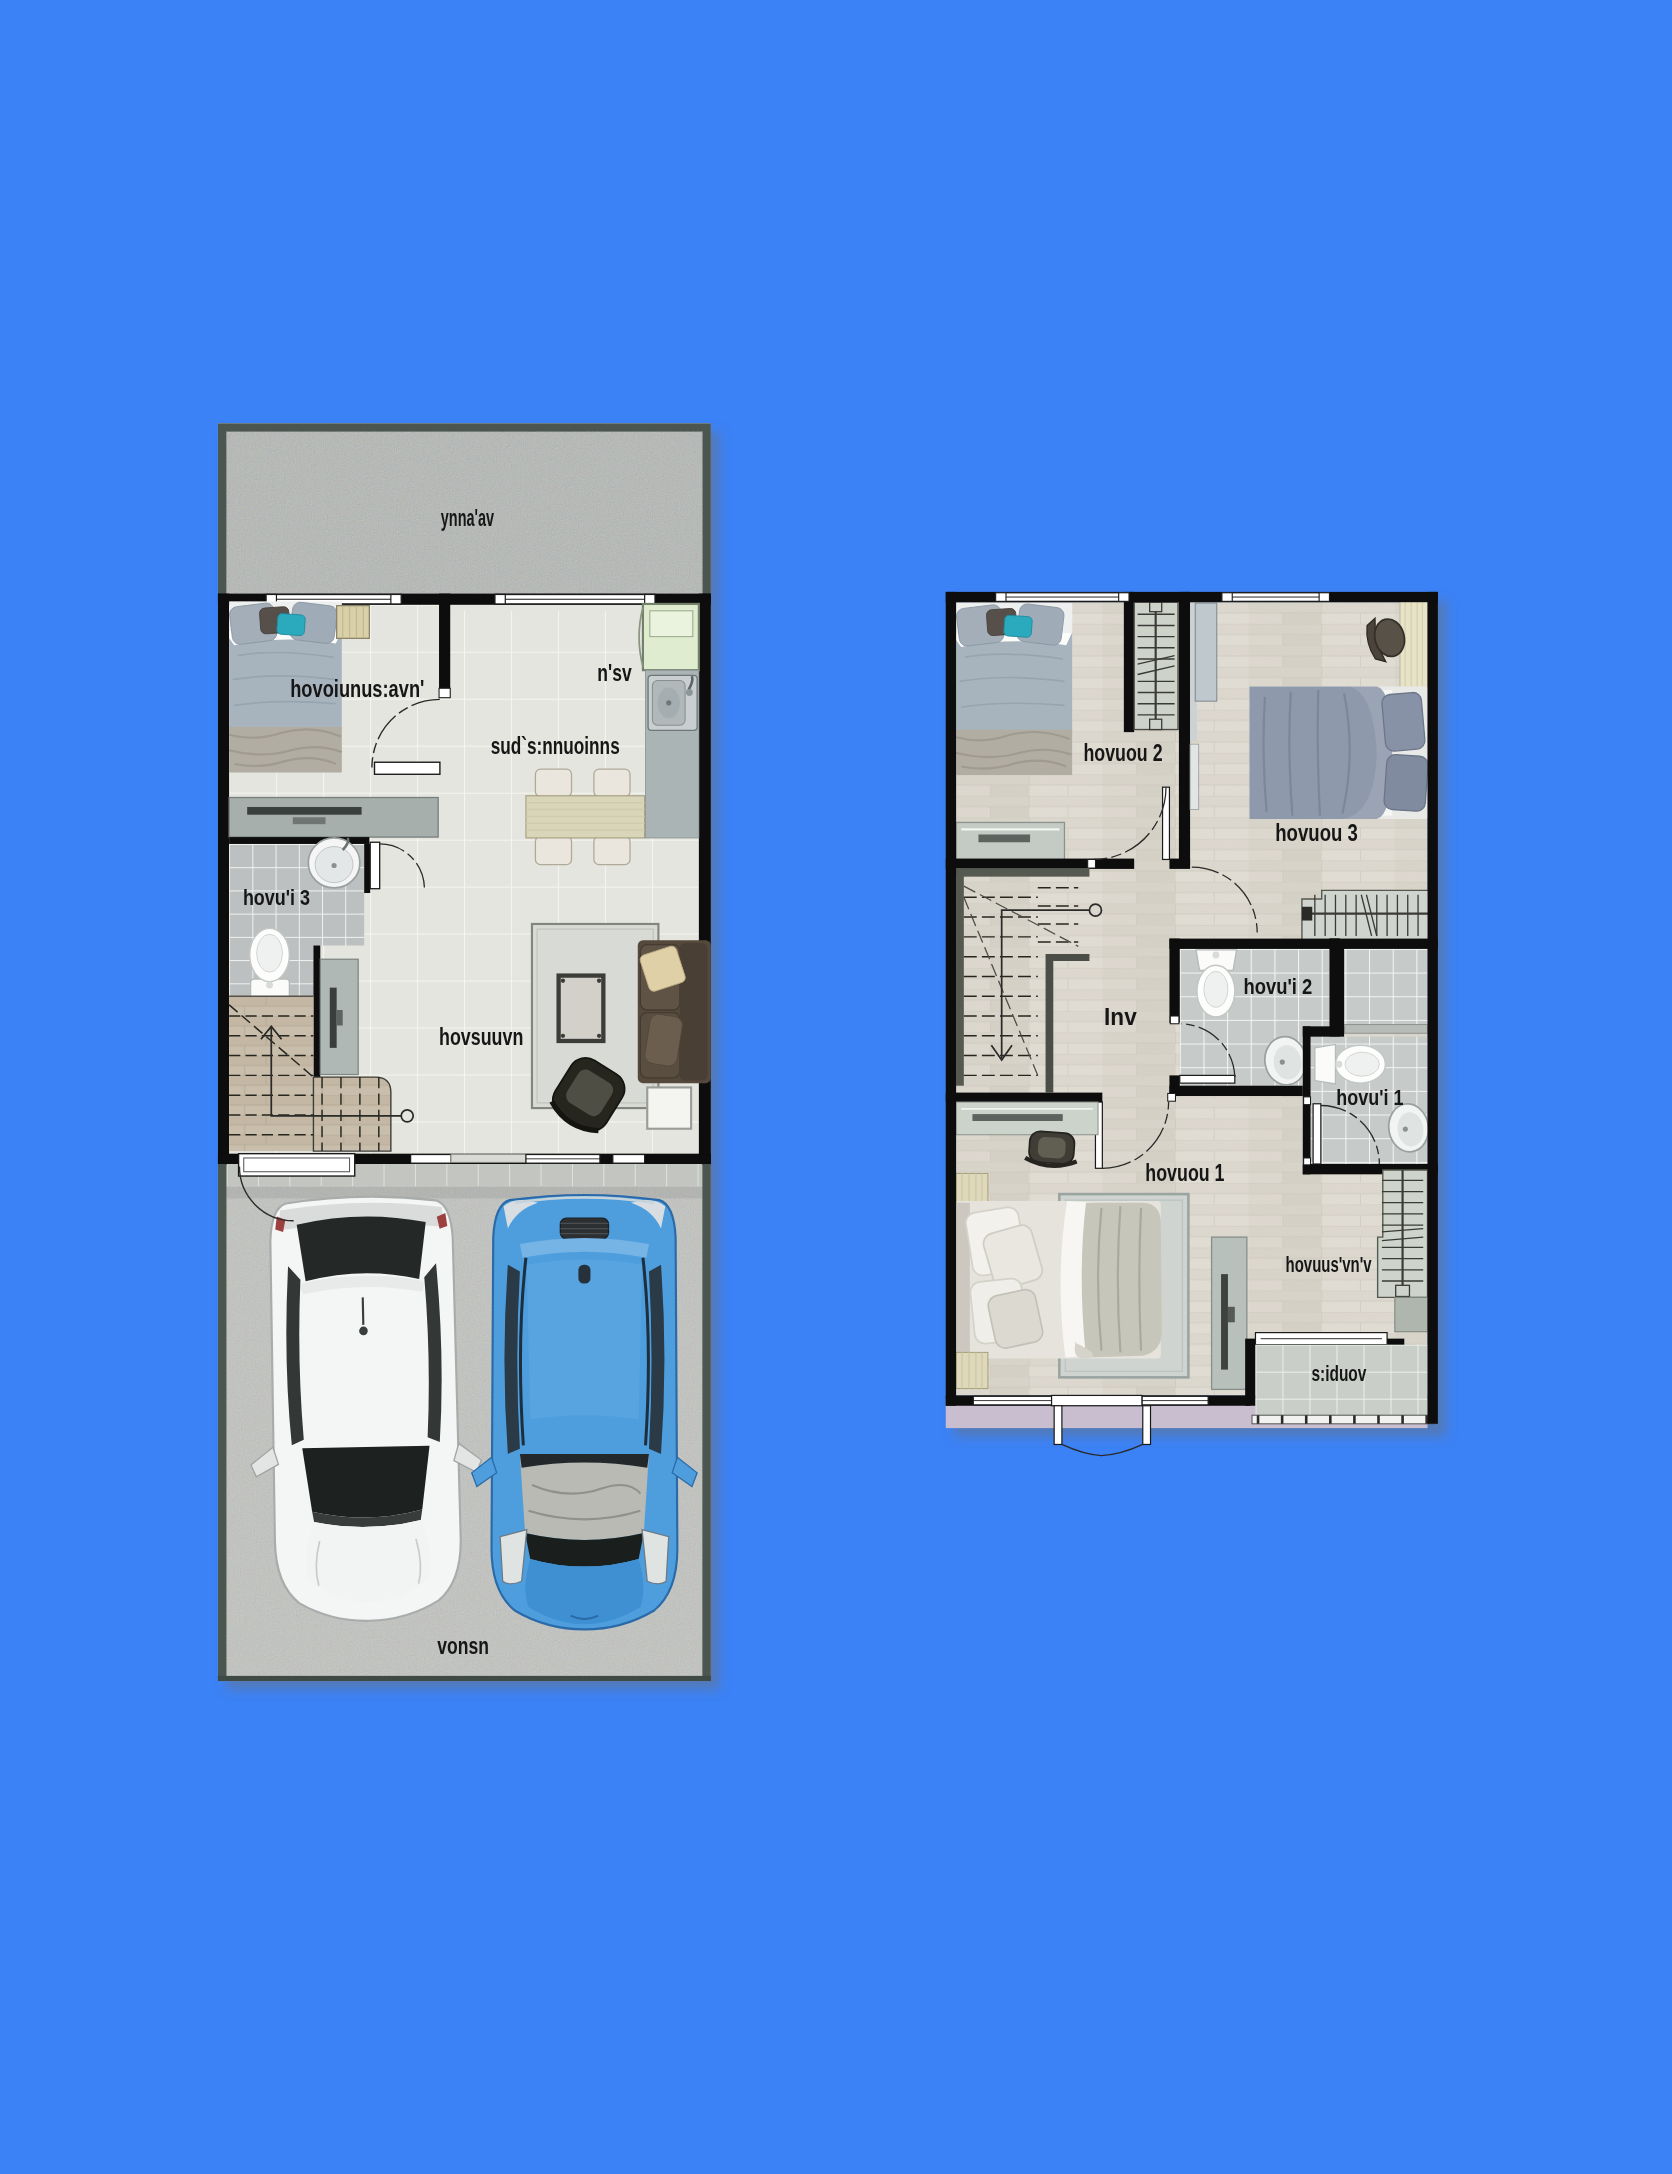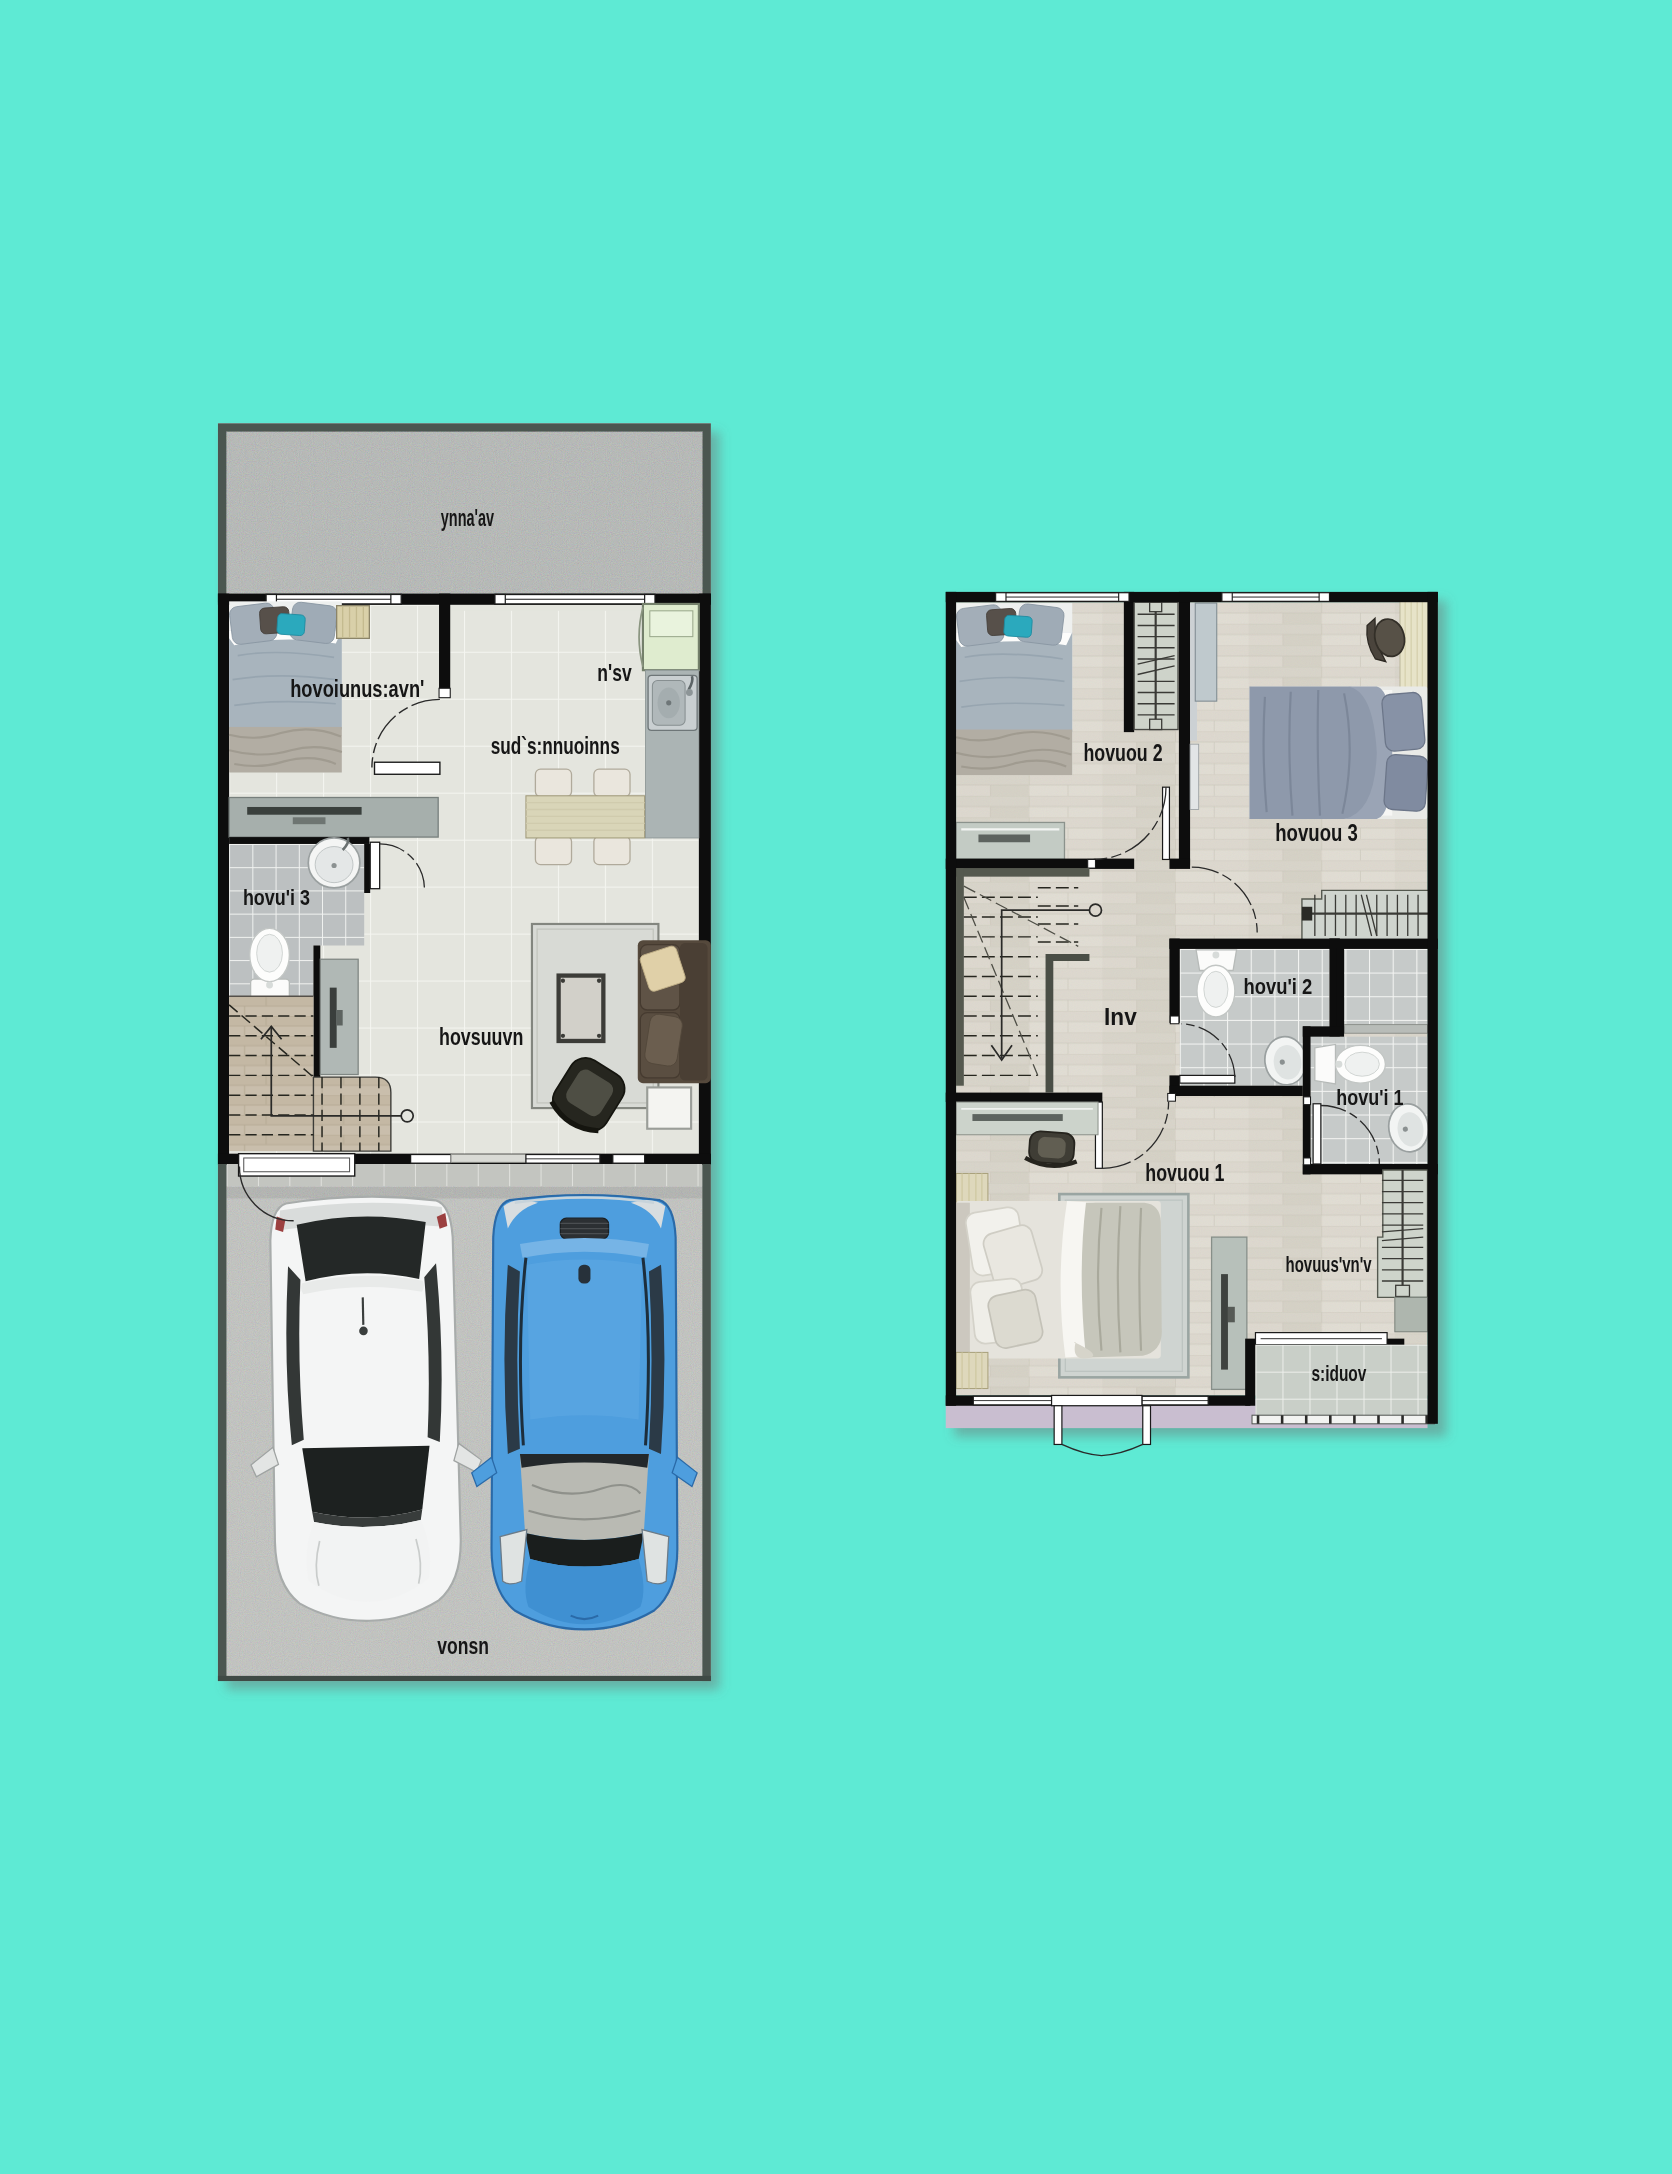--- a/index.html
+++ b/index.html
@@ -1,16 +1,16 @@
 <!DOCTYPE html>
 <html style="font-size:13.8px"><head>
 <meta charset="utf-8">
 <style>
 html,body{margin:0;padding:0;background:#ffffff;}
-#page{position:relative;width:1673px;height:2174px;background:#5eead4;overflow:hidden;
+#page{position:relative;width:1673px;height:2174px;background:#3b82f6;overflow:hidden;
 font-family:"Liberation Sans", sans-serif;}
 svg{position:absolute;left:0;top:0;}
 text{font-family:"Liberation Sans", sans-serif;font-weight:bold;fill:#161616;}
 </style>
 </head>
 <body>
 <div id="page">
 <svg width="1673" height="2174" viewBox="0 0 1944 2527">
 <defs>
 <filter id="nz" x="0%" y="0%" width="100%" height="100%">

